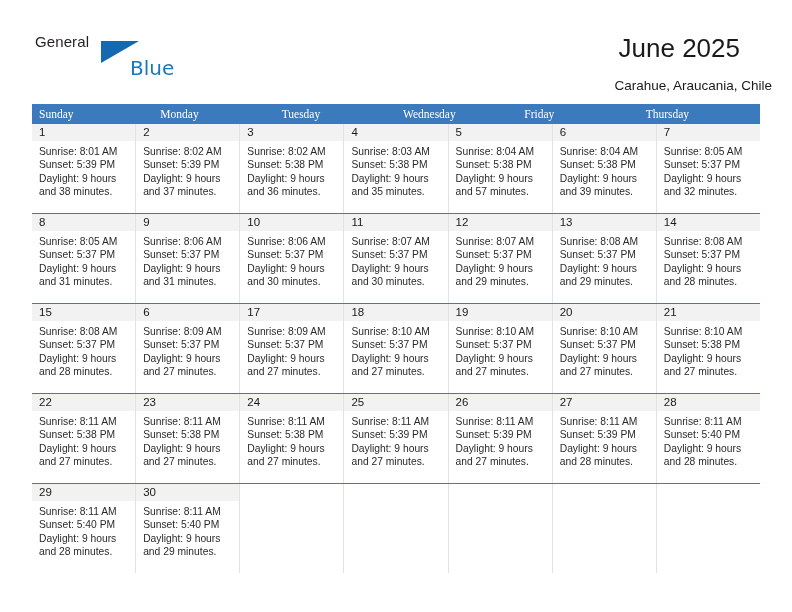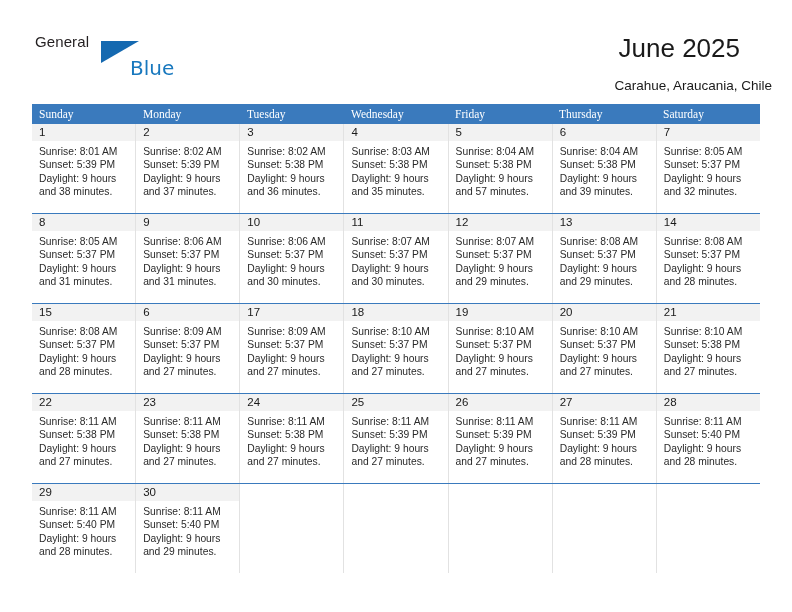--- a/index.html
+++ b/index.html
@@ -163,21 +163,20 @@
   </div>
 
   <div class="calendar">
     <div class="weekdays">
       <div class="weekday">Sunday</div>
       <div class="weekday">Monday</div>
       <div class="weekday">Tuesday</div>
       <div class="weekday">Wednesday</div>
       <div class="weekday">Friday</div>
       <div class="weekday">Thursday</div>
-      <div class="weekday">Saturday</div>
     </div>
 
     <div id="weeks-container">
         <div class="week">
           <div class="daycell">
             <div class="daynum-band">
               <span class="daynum">1</span>
             </div>
             <div class="lines">
               <div class="line">Sunrise: 8:01 AM</div>

